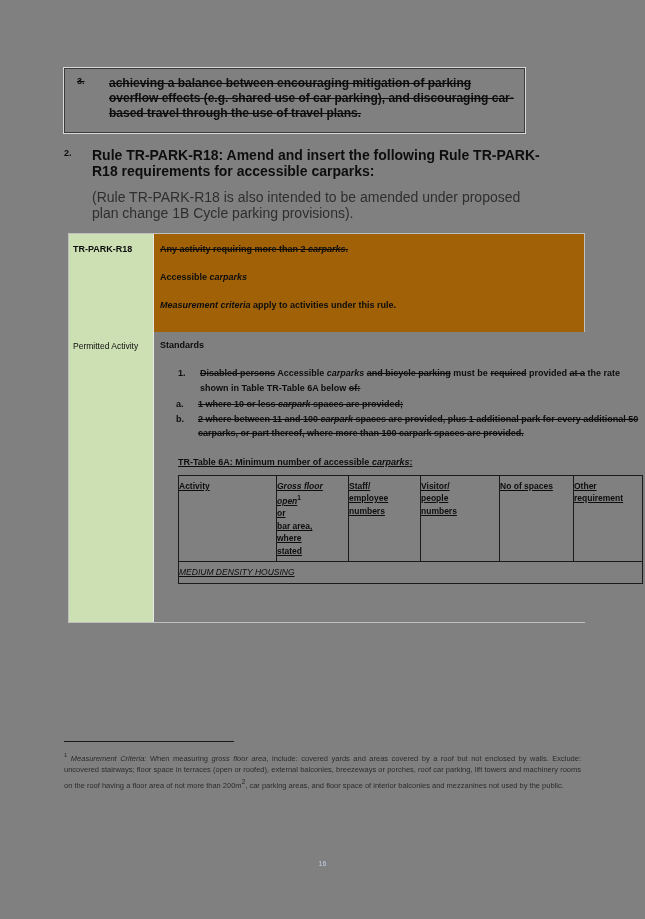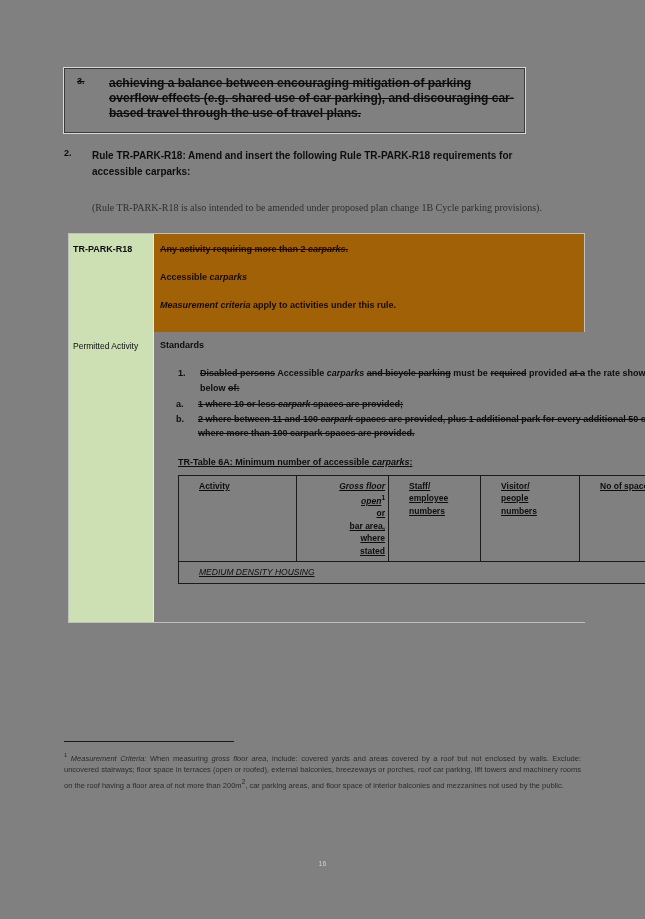--- a/index.html
+++ b/index.html
@@ -73,31 +73,30 @@
     left: 0; top: 0;
     width: 26px;
     font-size: 9px;
     font-weight: bold;
     color: #0d0d0d;
   }
   .item2-body {
     position: absolute;
     left: 28px; top: 0;
     width: 452px;
-    font-size: 10px;
+    font-size: 14px;
     line-height: 15.5px;
     font-weight: bold;
     color: #0d0d0d;
   }
   .item2-sub {
     display: block;
-    margin-top: 21px;
+    margin-top: 11px;
     font-weight: normal;
     color: #2e2e2e;
-    font-family: Liberation Serif, serif;
   }
 
   
   .rule-table {
     position: absolute;
     left: 68px; top: 233px;
     width: 517px;
     border: 1px solid #bfbfbf;
     box-sizing: border-box;
   }
@@ -187,29 +186,29 @@
   
   .data-table {
     margin-left: 18px;
     width: 440px;
     border-collapse: collapse;
     table-layout: fixed;
   }
   .data-table td {
     border: 1px solid #1a1a1a;
     vertical-align: top;
-    padding: 4px 3px 4px 20px;
+    padding: 4px 3px 4px 0;
     font-size: 8.5px;
     line-height: 12.5px;
     font-weight: bold;
     color: #0d0d0d;
     background: #808080;
   }
   .data-table td.h1 { width: 94px; }
-  .data-table td.h2 { width: 68px; text-align: right; }
+  .data-table td.h2 { width: 68px; }
   .data-table td.h3 { width: 68px; }
   .data-table td.h4 { width: 75px; border-radius: 17px; }
   .data-table td.h5 { width: 70px; }
   .data-table td.h6 { width: 65px; }
   .hdr-cell-text { text-decoration: underline; display: inline; }
   .hdr-cell-text.it { font-style: italic; }
   .row-span {
     font-style: italic;
     text-decoration: underline;
     font-weight: normal;

